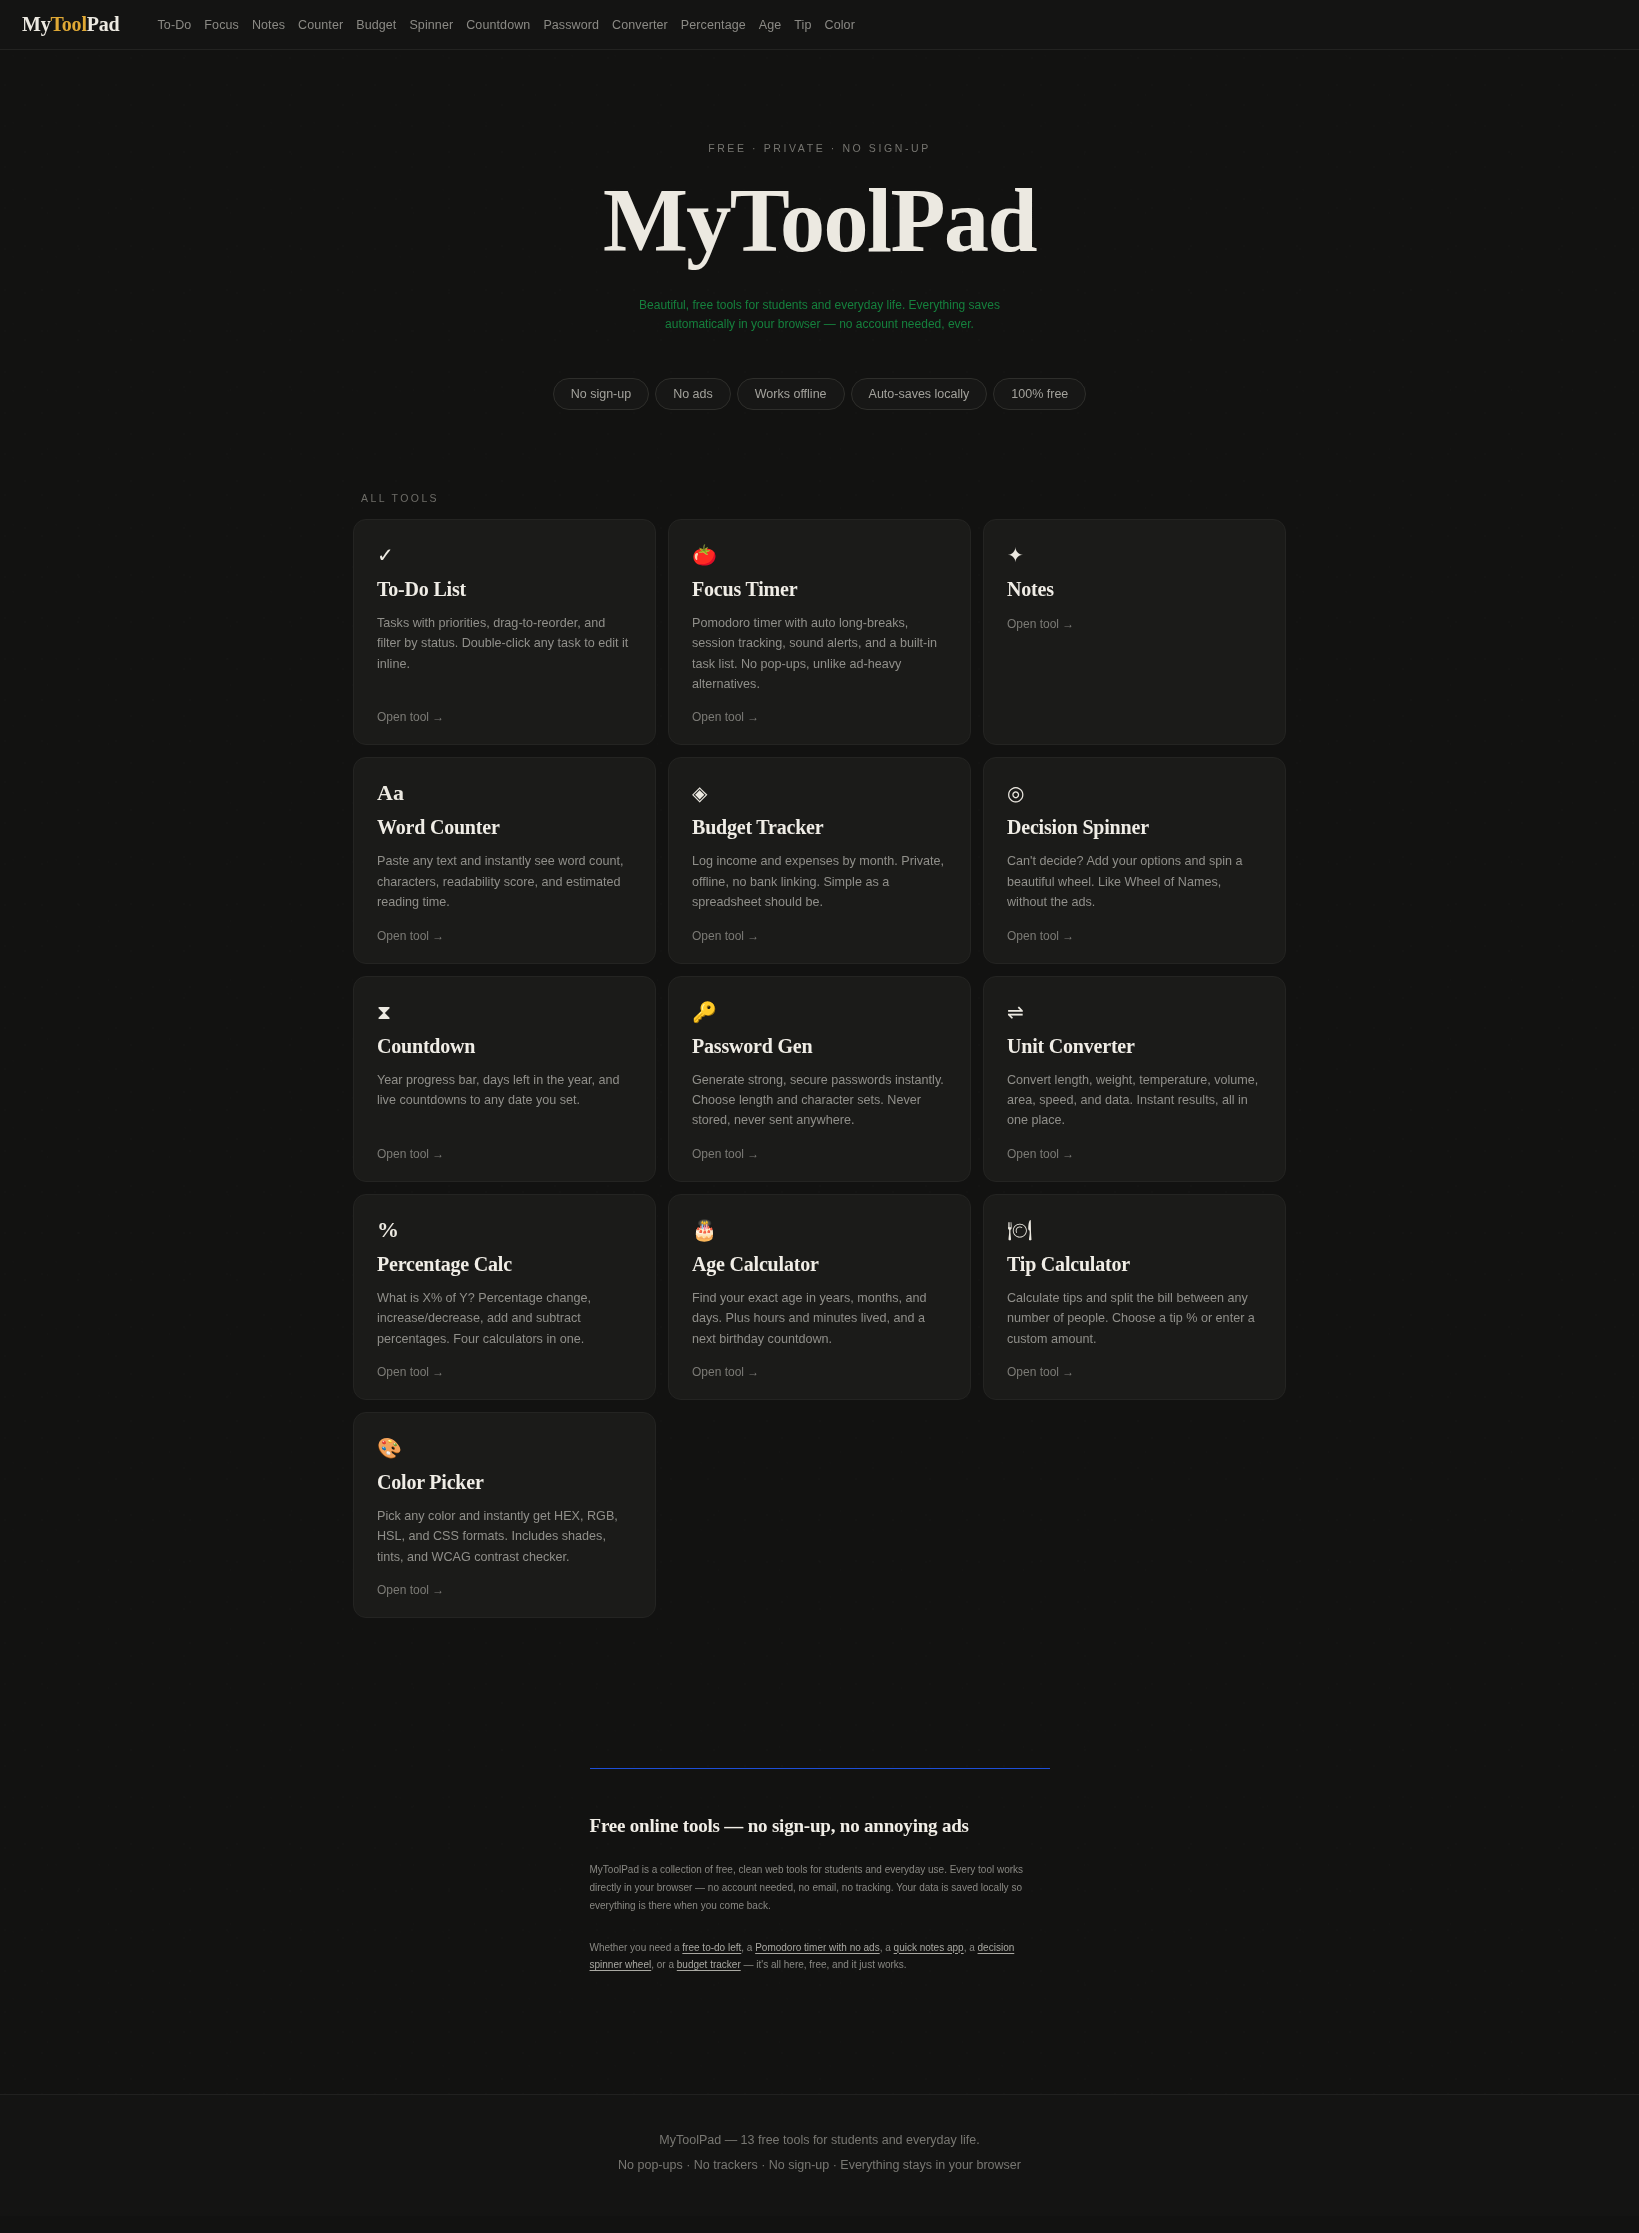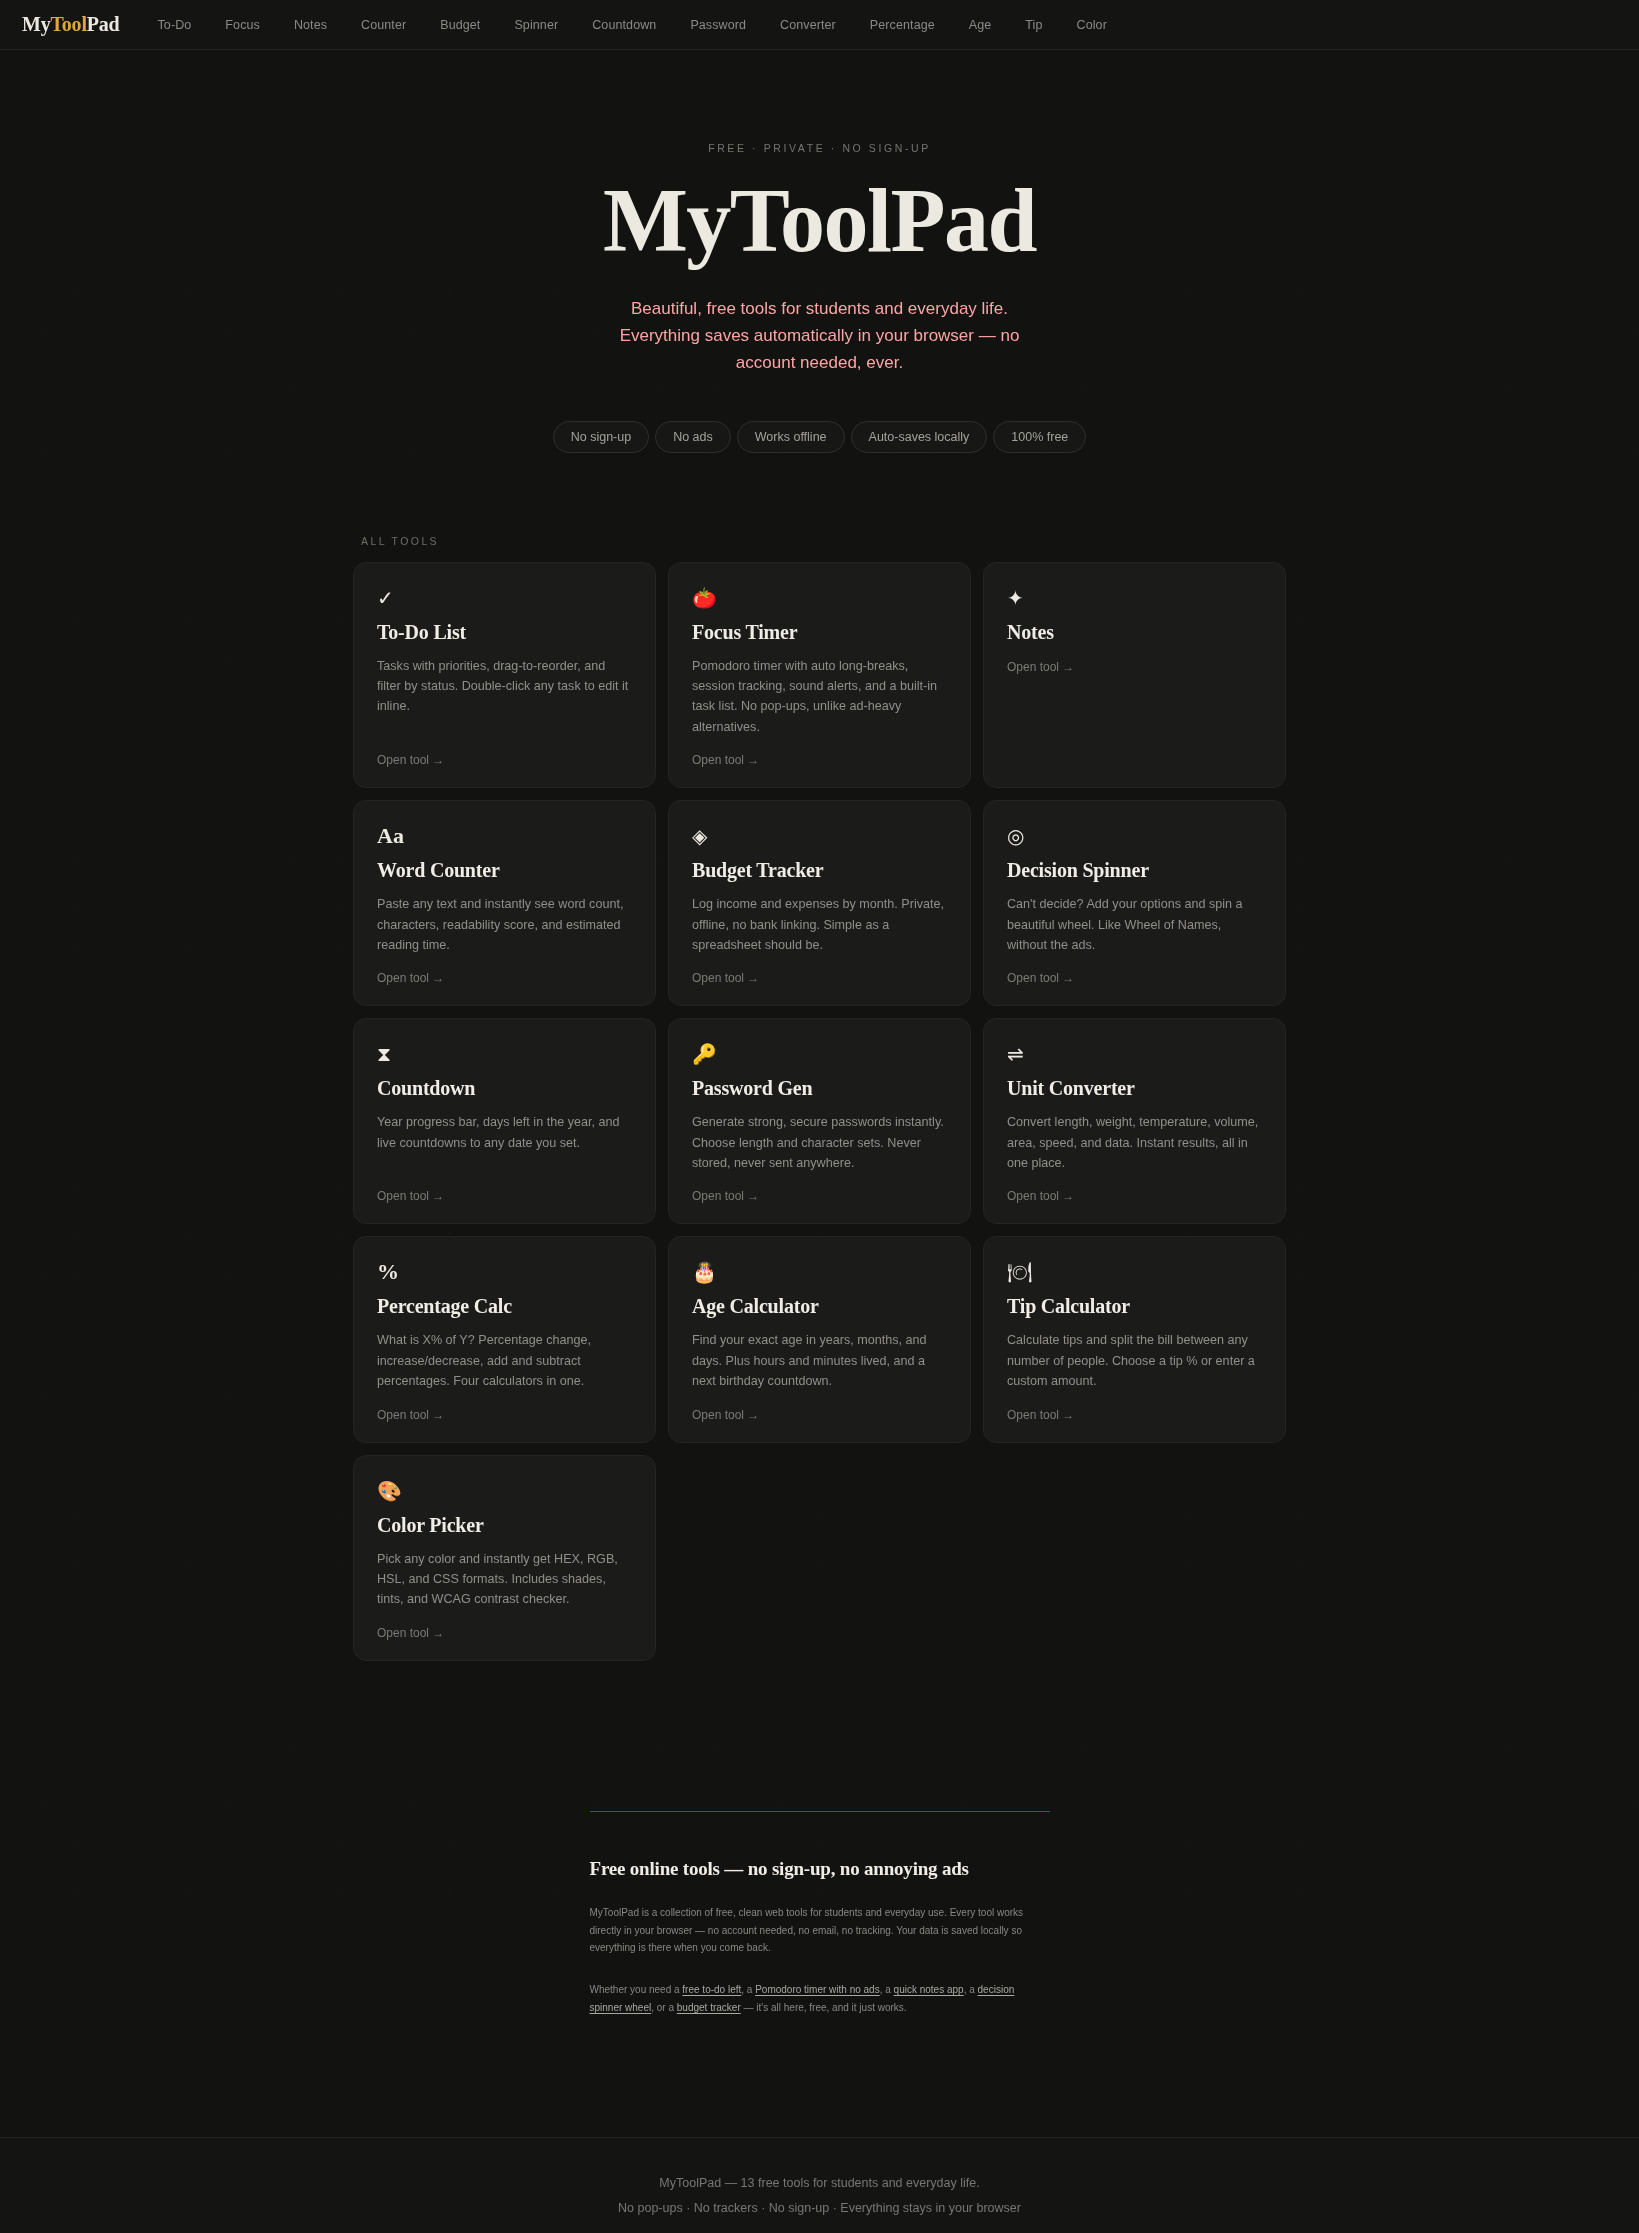--- a/index.html
+++ b/index.html
@@ -43,21 +43,21 @@
   .logo {
     font-family:"Liberation Serif", serif;
     font-weight:700;
     font-size:20px;
     color:#ece9e1;
     letter-spacing:-.2px;
     margin-right:38px;
     white-space:nowrap;
   }
   .logo .accent { color:#e0a935; }
-  .navlinks { display:flex; align-items:center; gap:34px; }
+  .navlinks { display:flex; align-items:center; gap:13px; }
   .navlink {
     font-size:12.5px;
     color:#8b8a85;
     letter-spacing:.1px;
     text-decoration:none;
     white-space:nowrap;
   }
 
   
   .hero { text-align:center; padding:92px 0 0; }
@@ -72,23 +72,23 @@
     font-weight:700;
     font-size:90px;
     line-height:1;
     color:#ece9e1;
     margin-top:22px;
     letter-spacing:-1.5px;
   }
   .hero-sub {
     margin:30px auto 12px;
     width:400px;
-    font-size:17px;
+    font-size:12px;
     line-height:1.58;
-    color:#fca5a5;
+    color:#15803d;
   }
   .pills {
     margin-top:44px;
     display:flex;
     justify-content:center;
     gap:6px;
   }
   .pill {
     border:1px solid #2e2e2b;
     border-radius:999px;

